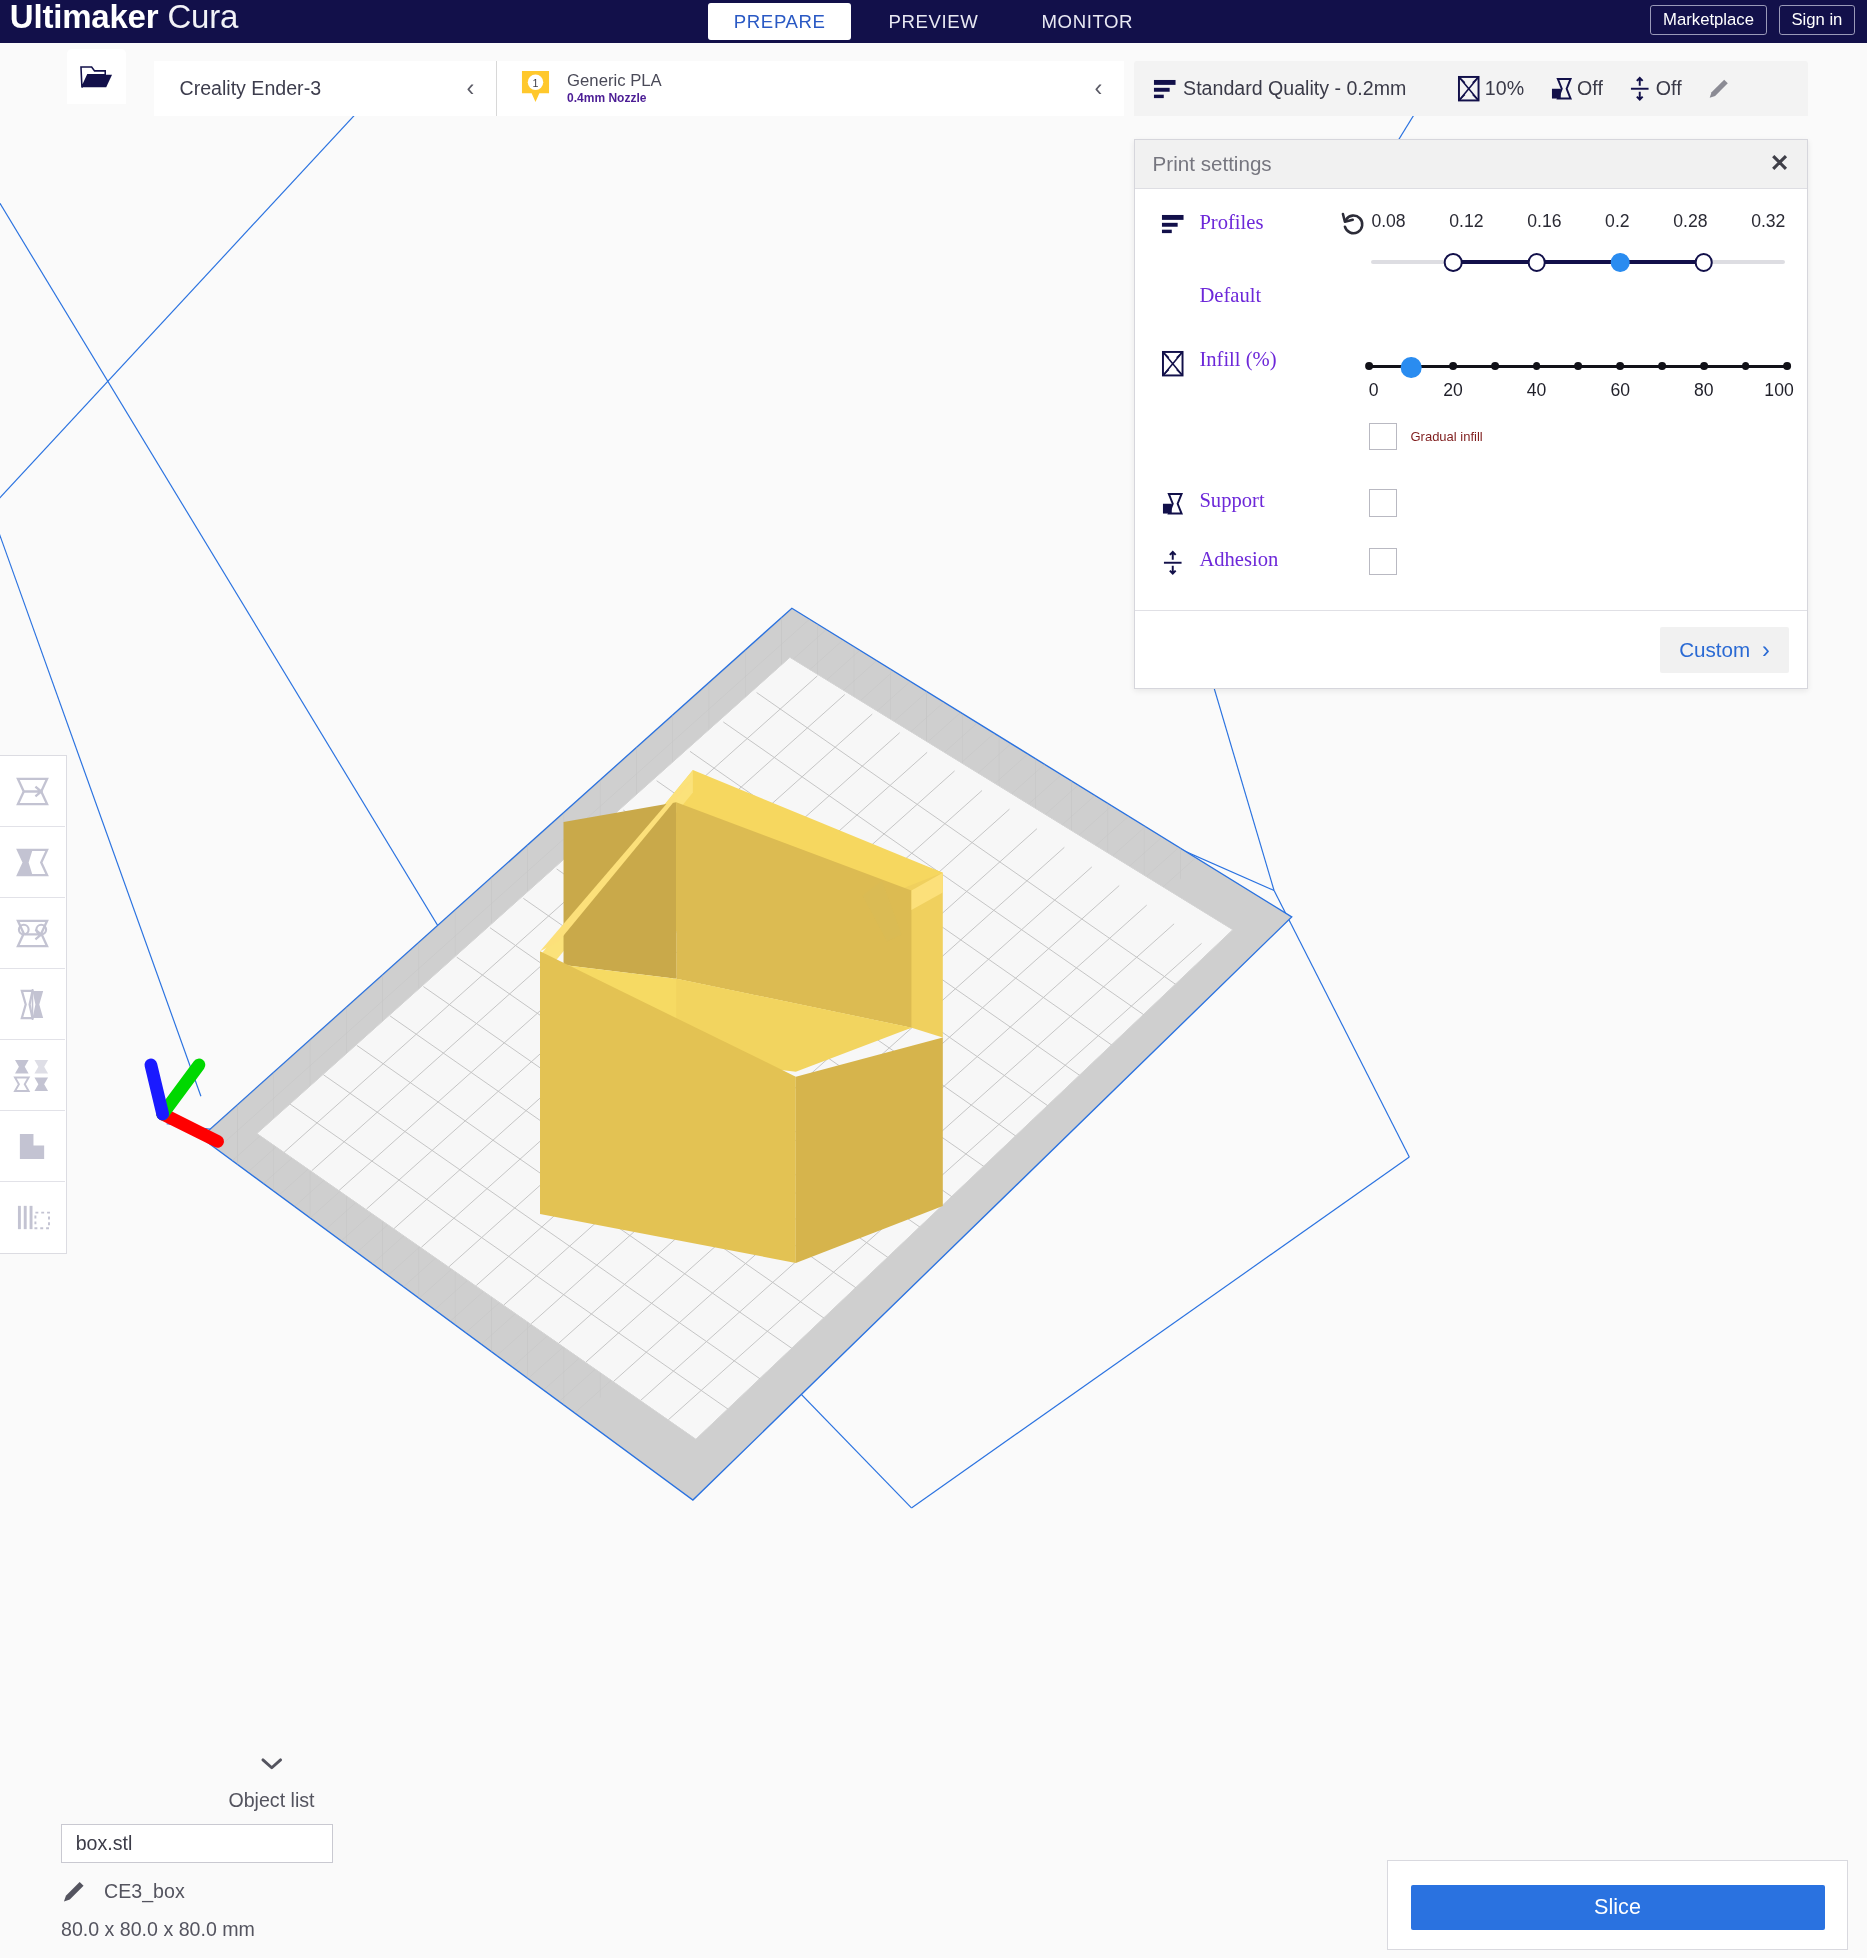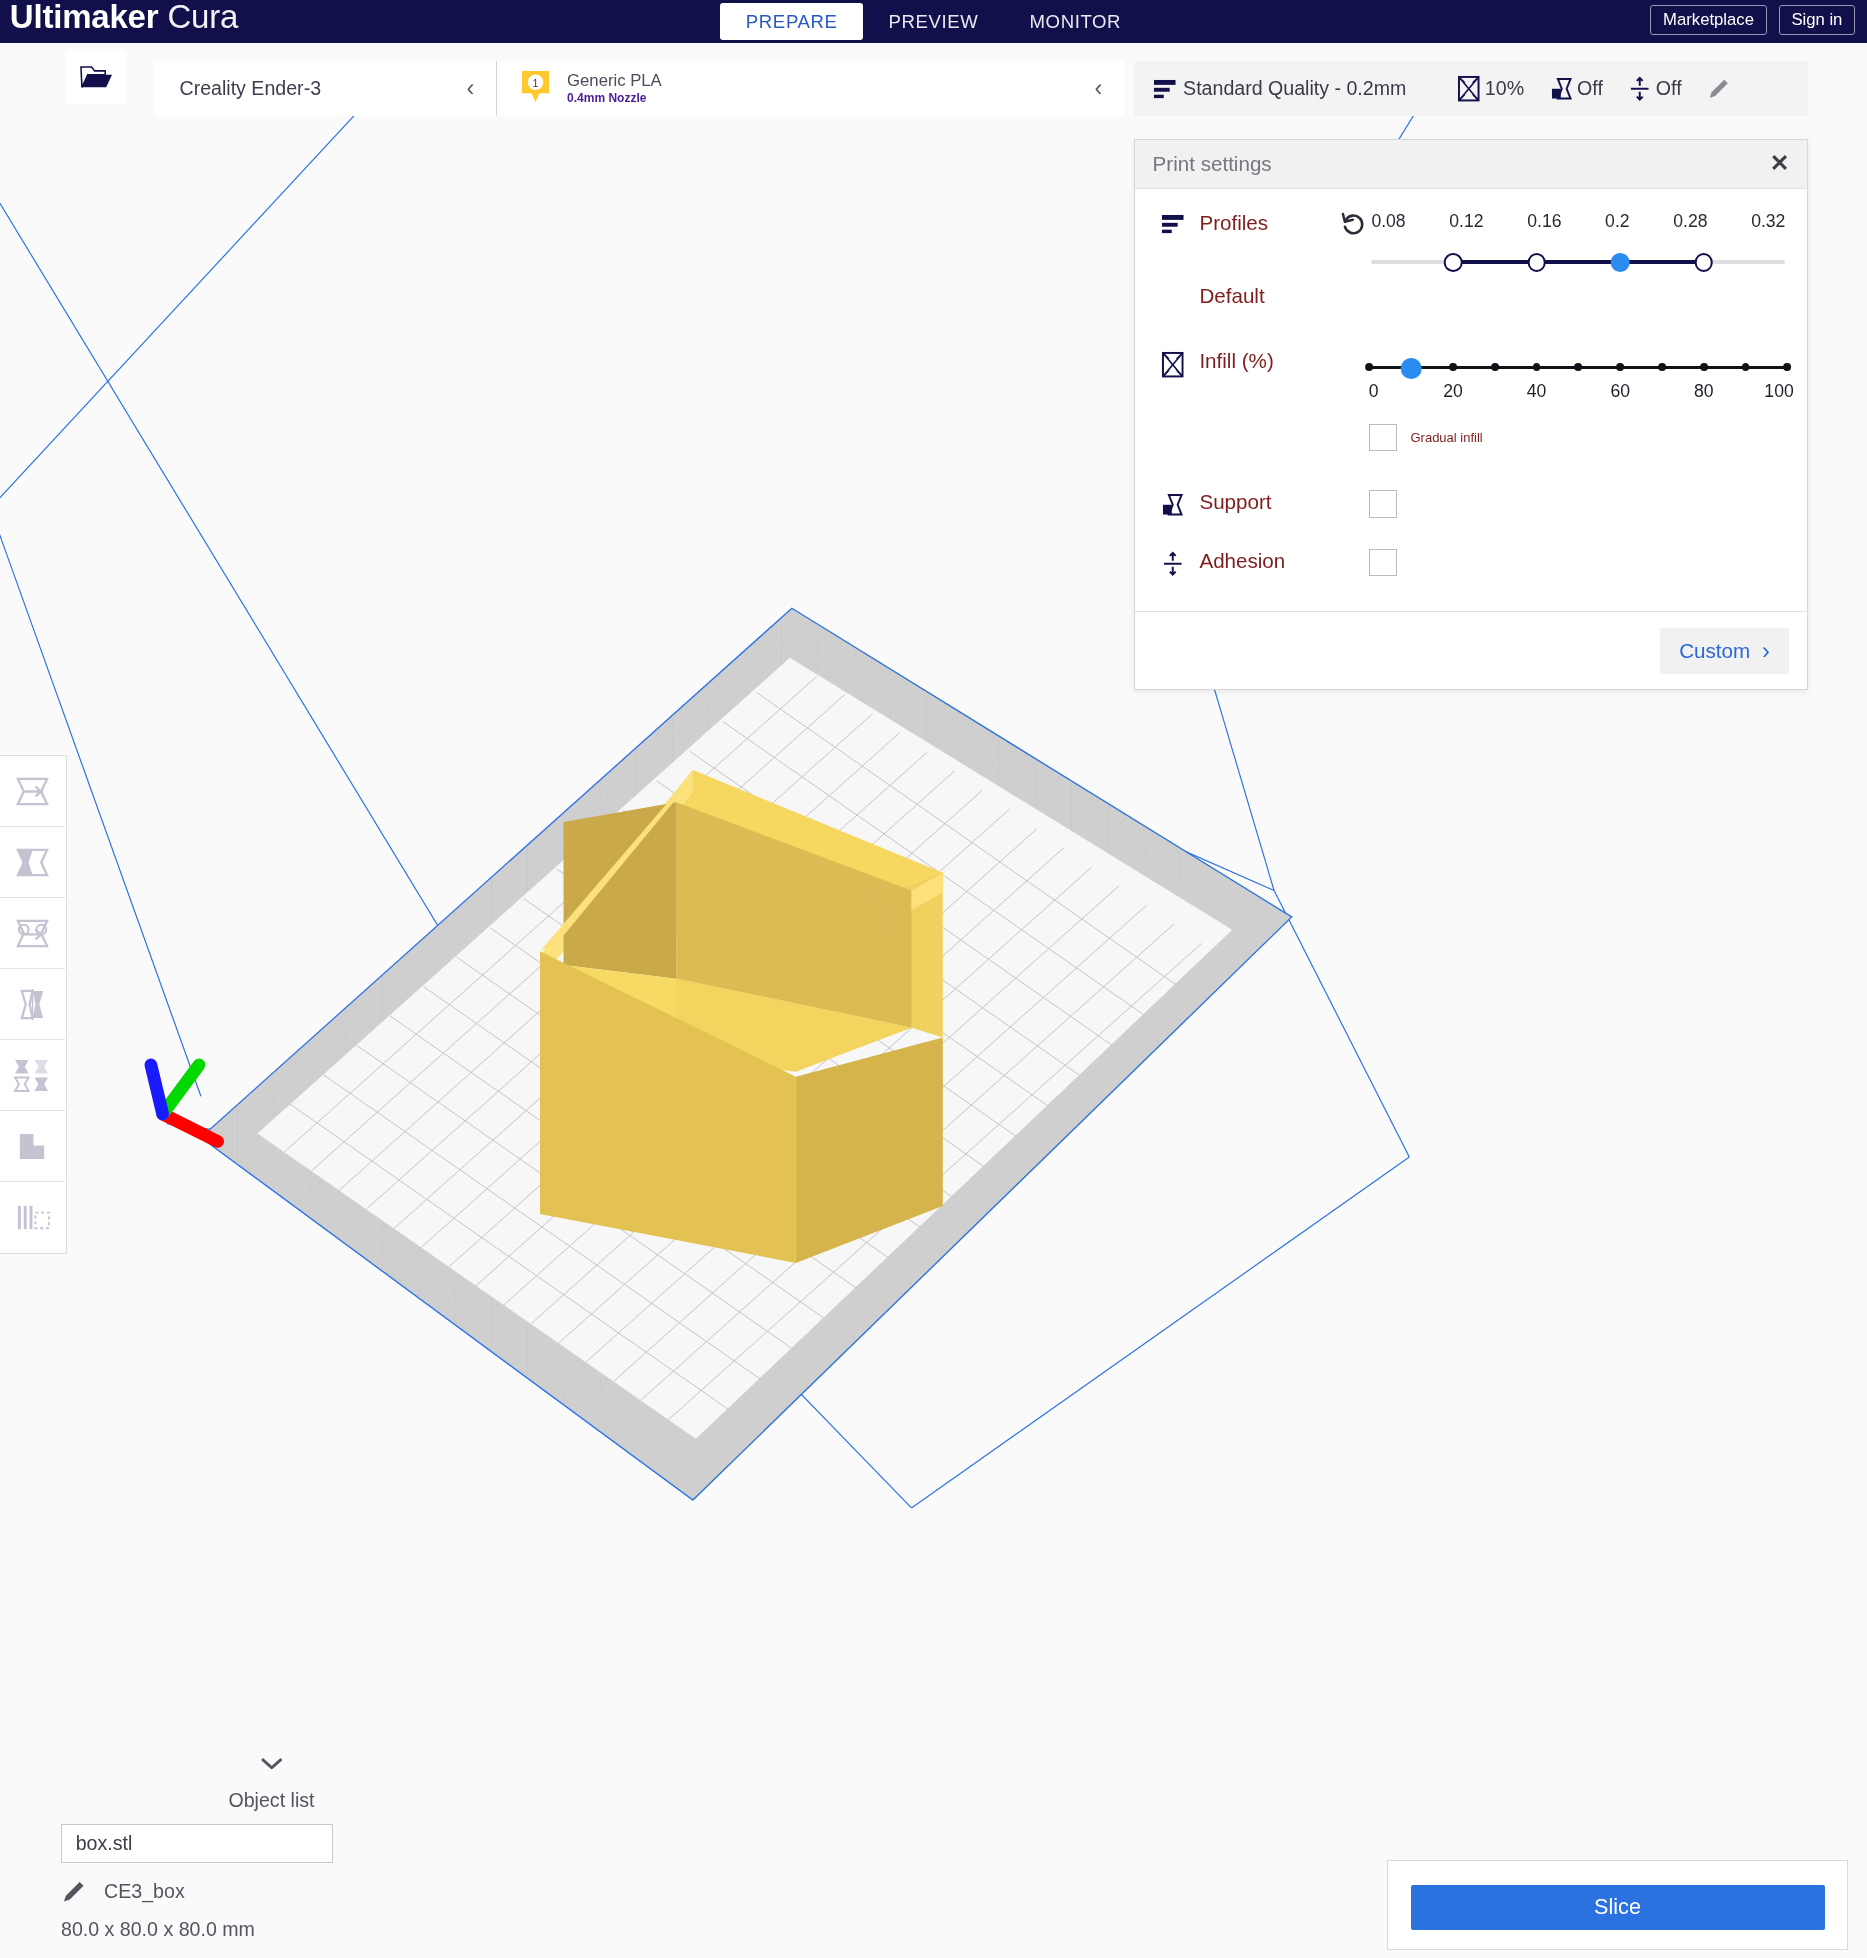--- a/index.html
+++ b/index.html
@@ -18,21 +18,21 @@
   }
   .brand {
     position: absolute; left: 9.8px; top: -2px;
     font-size: 33px; color: #ffffff; letter-spacing: -0.2px; white-space: nowrap;
   }
   .brand b { font-weight: 700; }
   .brand span.light { font-weight: 300; color: #f2f2f7; }
 
   .stagebar {
     position: absolute; left: 0; top: 0; width: 1867px; height: 43px;
-    display: flex; justify-content: center; align-items: center; gap: 0px;
+    display: flex; justify-content: center; align-items: center; gap: 12px;
   }
   .stage {
     font-size: 18.6px; letter-spacing: 0.6px; color: #e9e9f3;
     padding: 0 25.5px; height: 37px; line-height: 37px; cursor: default;
     border-radius: 2.9px;
   }
   .stage.active { background: #ffffff; color: #2a59c4; font-weight: 400; }
 
   .topright { position: absolute; right: 11.8px; top: 4.9px; display: flex; gap: 11.8px; }
   .tbtn {
@@ -96,21 +96,21 @@
   .ps-head {
     height: 49px; background: #f1f1f1; border-bottom: 1px solid #dedee3;
     display: flex; align-items: center; padding: 0 17.6px;
   }
   .ps-head .t { font-size: 20.6px; color: #76767f; }
   .ps-close { margin-left: auto; font-size: 23.5px; color: #3f3f48; cursor: pointer; line-height: 1; font-weight: 700; }
   .ps-body { padding: 21.6px 0 7.8px 0; }
 
   .row { display: flex; align-items: flex-start; padding: 0 19.6px; }
   .row .ico { width: 37px; flex: none; display: flex; justify-content: center; padding-top: 2px; }
-  .row .rlabel { font-size: 20.6px; color: #7f1d1d; margin-left: 7.8px; width: 137px; flex: none; }
+  .row .rlabel { font-size: 20.6px; color: #6d28d9; margin-left: 7.8px; width: 137px; flex: none; font-family: Liberation Serif, serif; }
   .row .rbody { flex: 1; }
 
   .revert { width: 33px; flex: none; display: flex; justify-content: center; cursor: pointer; }
 
   .tickrow { display: flex; justify-content: space-between; font-size: 17.6px; color: #2a2a34; padding: 0 2px; }
   .profile-slider { position: relative; height: 33px; margin-top: 13.7px; }
   .profile-track-bg { position: absolute; left: 2px; right: 2px; top: 14.7px; height: 3.9px; background: #dddde2; border-radius: 2px; }
   .profile-track-fill { position: absolute; top: 14.7px; height: 3.9px; background: #12104a; border-radius: 2px; }
   .p-handle { position: absolute; top: 7.8px; width: 18.6px; height: 18.6px; border-radius: 50%;
               background: #ffffff; border: 2px solid #12104a; transform: translateX(-50%); cursor: pointer; }

